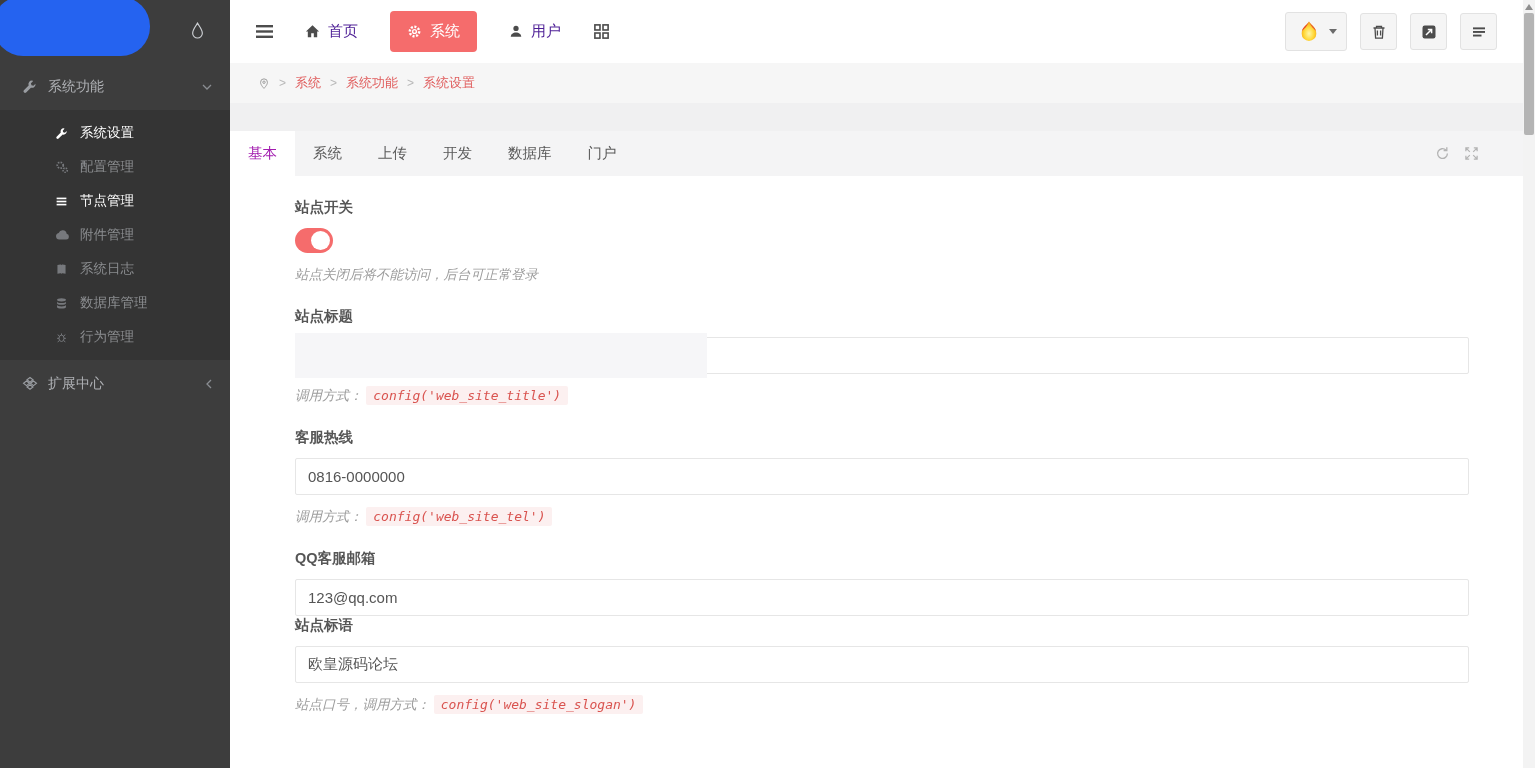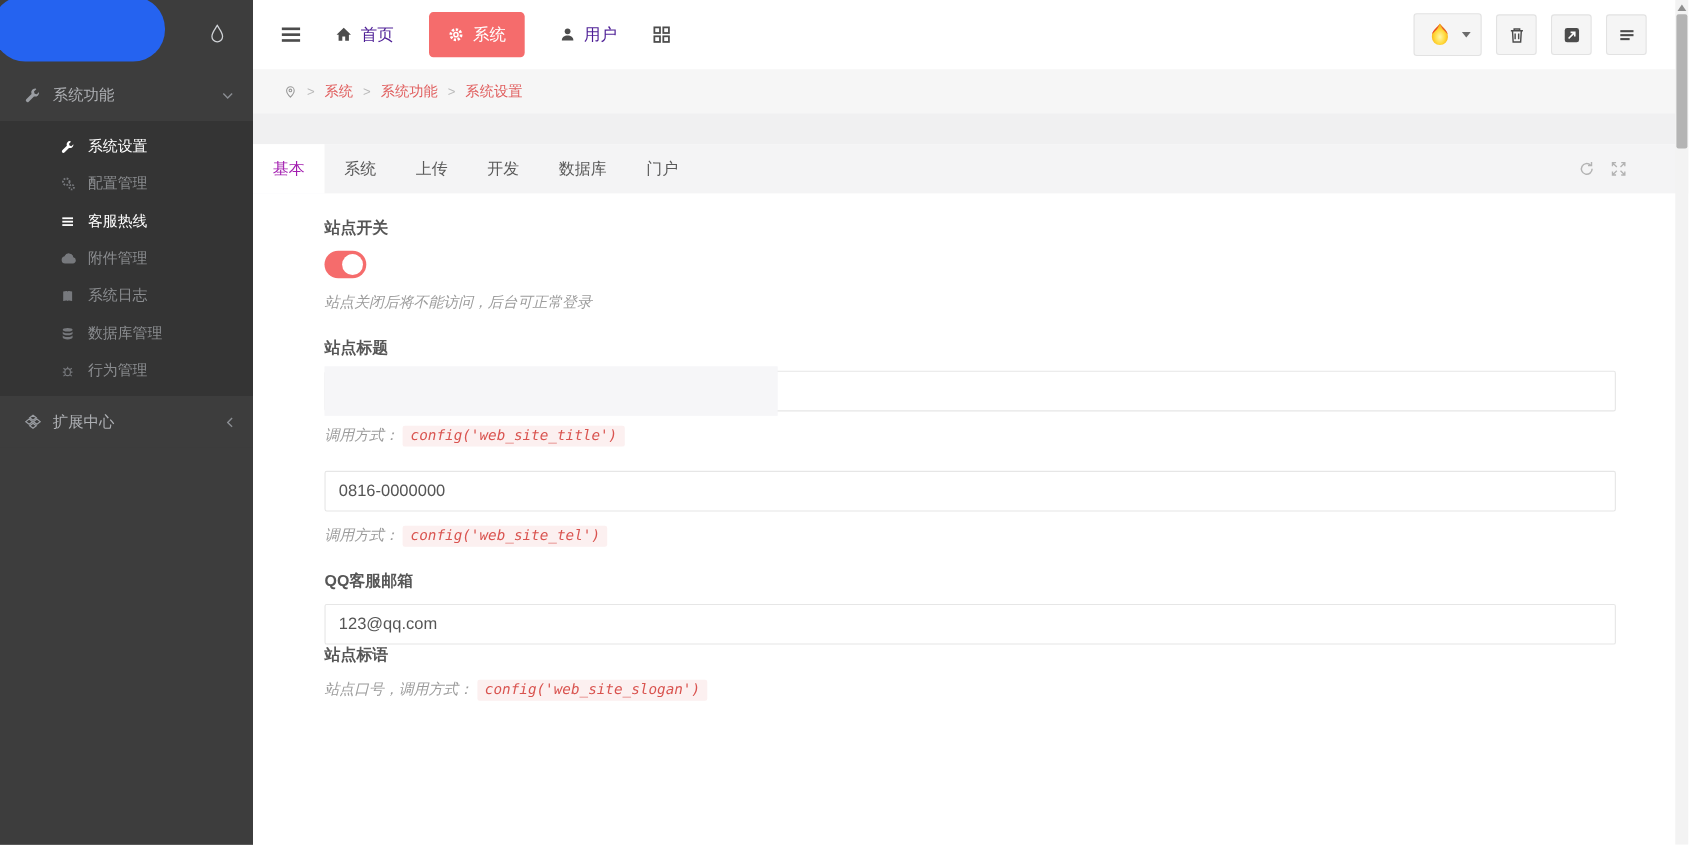--- a/index.html
+++ b/index.html
@@ -134,21 +134,21 @@
         <span>配置管理</span>
       </div>
       <div class="menu-item bright">
         <span class="m-icon">
           <svg width="13" height="13" viewBox="0 0 16 16" fill="currentColor">
               <rect x="2" y="3.2" width="12" height="2"></rect>
               <rect x="2" y="7" width="12" height="2"></rect>
               <rect x="2" y="10.8" width="12" height="2"></rect>
             </svg>
         </span>
-        <span>客服热线</span>
+        <span>节点管理</span>
       </div>
       <div class="menu-item">
         <span class="m-icon">
           <svg width="15" height="12" viewBox="0 0 18 14" fill="currentColor">
               <path d="M5 12.5a4 4 0 0 1-.6-7.9A5 5 0 0 1 14 5.6a3.5 3.5 0 0 1-.5 6.9z"></path>
             </svg>
         </span>
         <span>附件管理</span>
       </div>
       <div class="menu-item">
@@ -337,34 +337,38 @@
       <div class="f-label">站点标题</div>
       <div class="f-input-wrap">
         <input class="f-input" type="text" value="" style="">
         <div class="redact"></div>
       </div>
       <div class="f-hint">
         <span>调用方式：</span>
         <span class="code-chip">config('web_site_title')</span>
       </div>
 
+      <div class="f-label">客服热线</div>
       <div class="f-input-wrap">
         <input class="f-input" type="text" value="0816-0000000" style="">
       </div>
       <div class="f-hint">
         <span>调用方式：</span>
         <span class="code-chip">config('web_site_tel')</span>
       </div>
 
       <div class="f-label">QQ客服邮箱</div>
       <div class="f-input-wrap">
         <input class="f-input" type="text" value="123@qq.com" style="">
       </div>
 
       <div class="f-label">站点标语</div>
+      <div class="f-input-wrap">
+        <input class="f-input" type="text" value="欧皇源码论坛" style="">
+      </div>
       <div class="f-hint">
         <span>站点口号，调用方式：</span>
         <span class="code-chip">config('web_site_slogan')</span>
       </div>
 
     </div>
 
     <div class="scrollbar">
       <div class="sb-arrow-up"></div>
       <div class="sb-thumb"></div>

